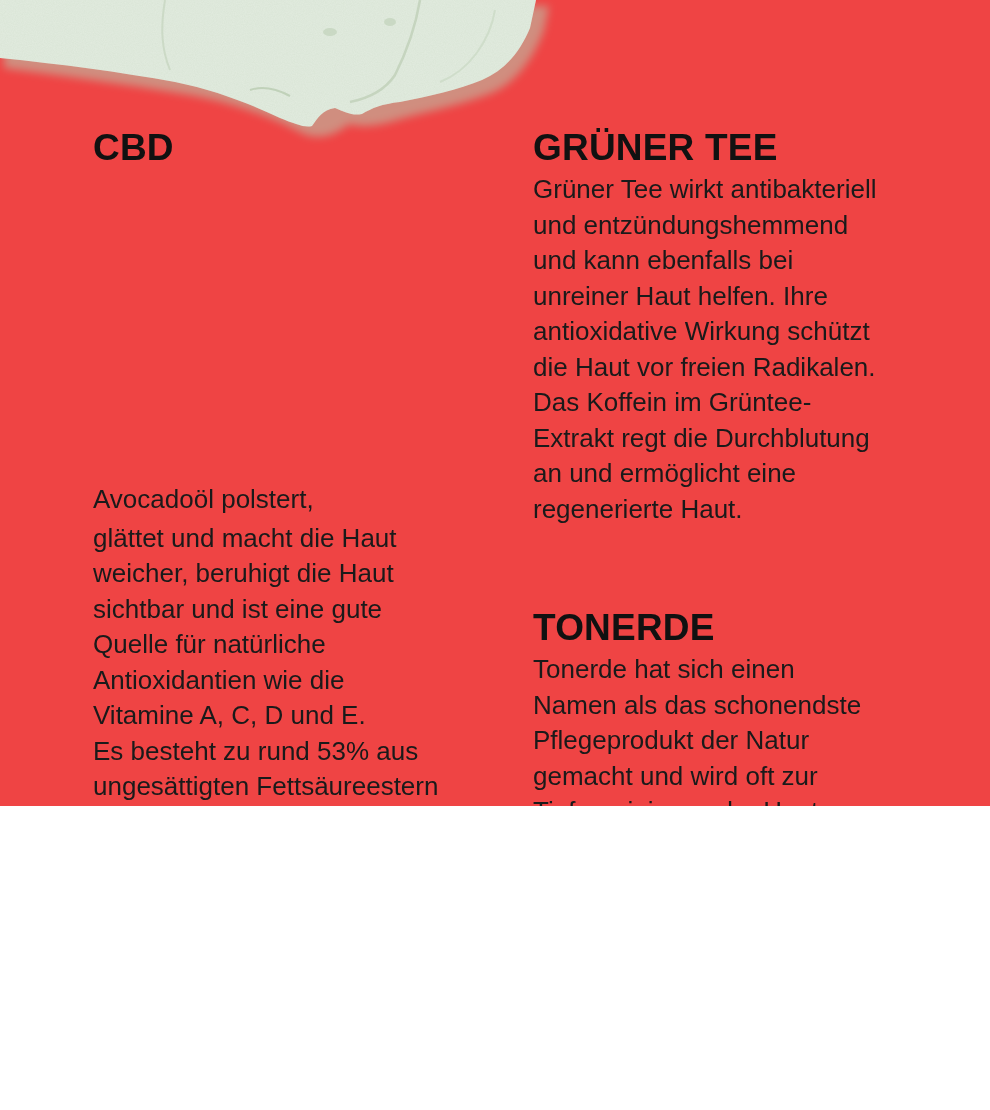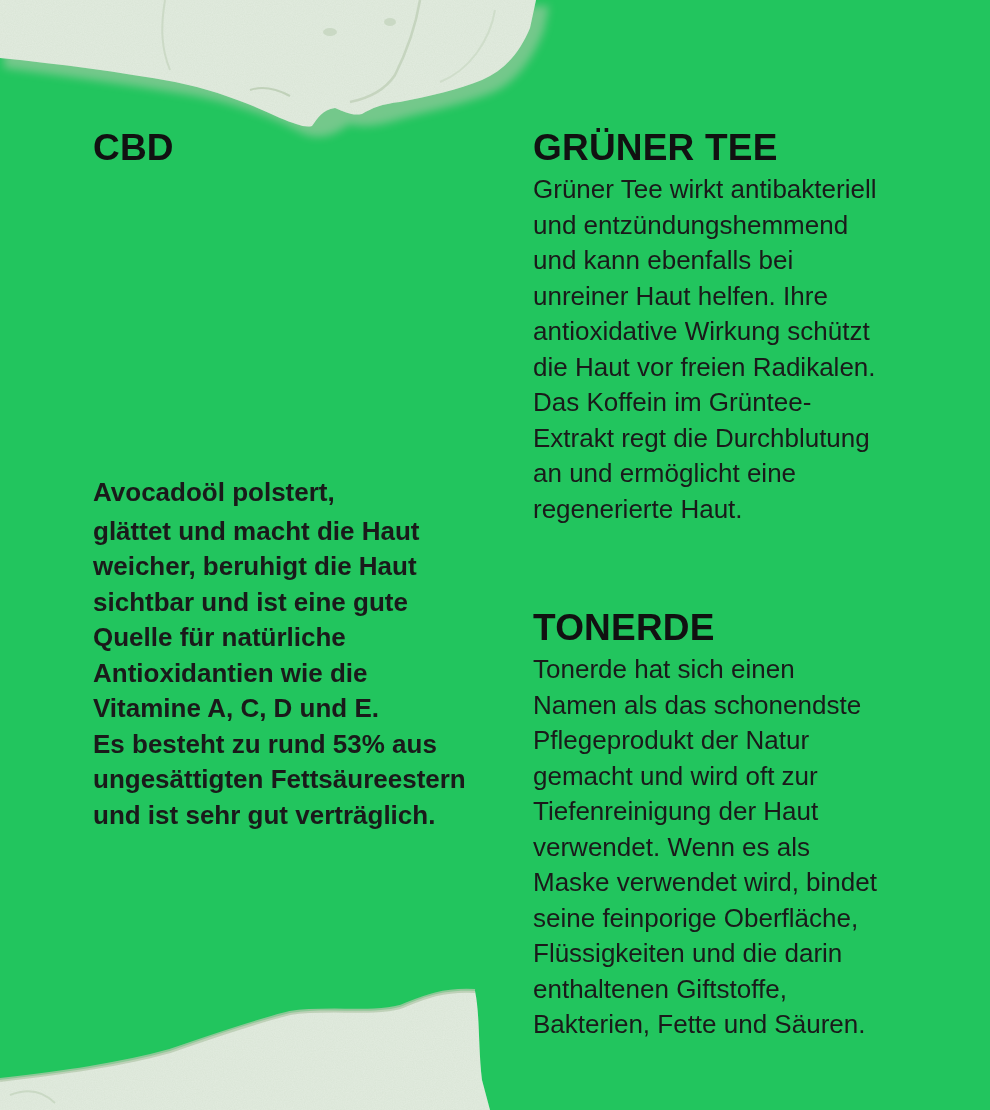--- a/index.html
+++ b/index.html
@@ -3,23 +3,23 @@
   <meta charset="utf-8">
   <style>
     html, body {
       margin: 0;
       padding: 0;
       background: #ffffff;
     }
     .page {
       position: relative;
       width: 990px;
-      height: 1110px;
+      height: 806px;
       overflow: hidden;
-      background: #22c55e;
+      background: #ef4444;
       font-family: "Liberation Sans", sans-serif;
       color: #111111;
     }
     .clay {
       position: absolute;
       left: 0;
       pointer-events: none;
     }
     .clay-top { top: 0; width: 560px; height: 150px; }
     .clay-bottom { top: 985px; width: 520px; height: 125px; }
@@ -40,21 +40,21 @@
       margin: 0;
       font-size: 26px;
       line-height: 35.5px;
       font-weight: 400;
       color: #1a1a1a;
       white-space: pre-line;
     }
     #sec-cbd      { left: 93px;  top: 130px; width: 420px; }
     #sec-cbd .body { margin-top: 6px; }
     #sec-avocado  { left: 93px;  top: 462px; width: 430px; }
-    #sec-avocado .body { margin-top: 13px; font-weight: bold; }
+    #sec-avocado .body { margin-top: 20px; }
     #sec-avocado .body .first-line { display: block; margin-bottom: 3px; }
     #sec-tee      { left: 533px; top: 130px; width: 440px; }
     #sec-tee .body { margin-top: 6px; }
     #sec-tonerde  { left: 533px; top: 610px; width: 440px; }
     #sec-tonerde .body { margin-top: 6px; }
   </style>
 </head>
 <body>
 
 <div class="page">

